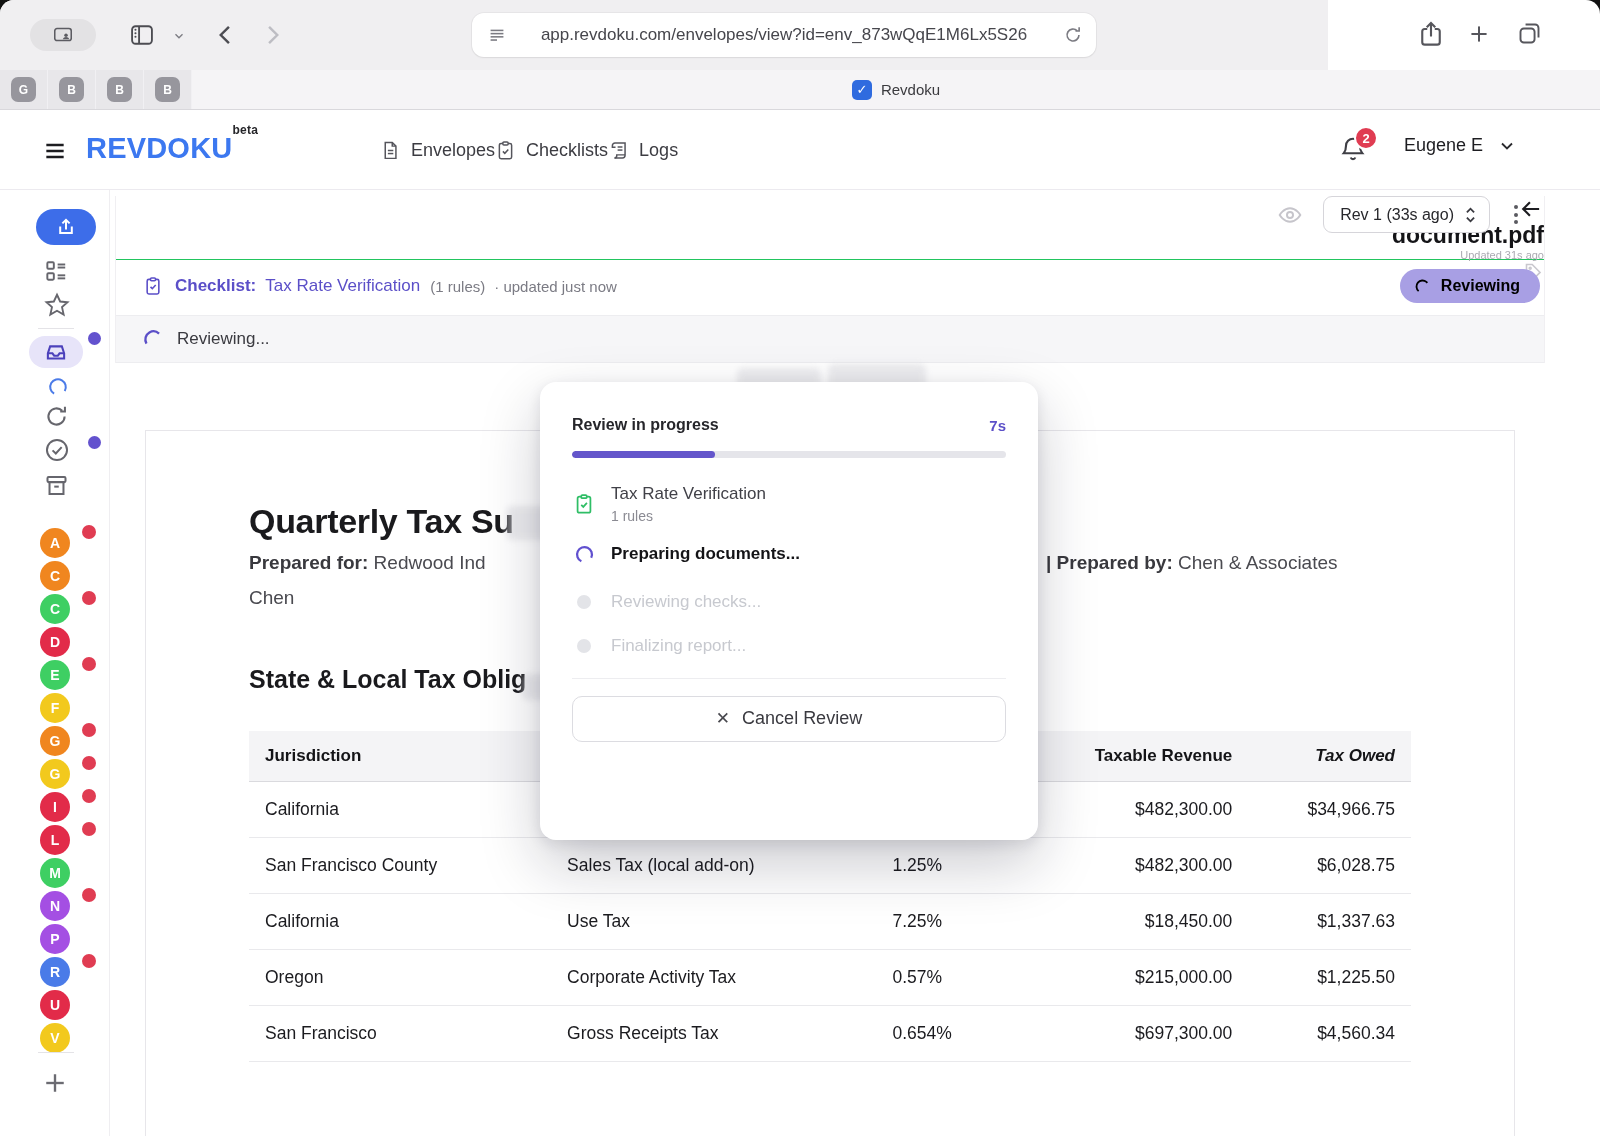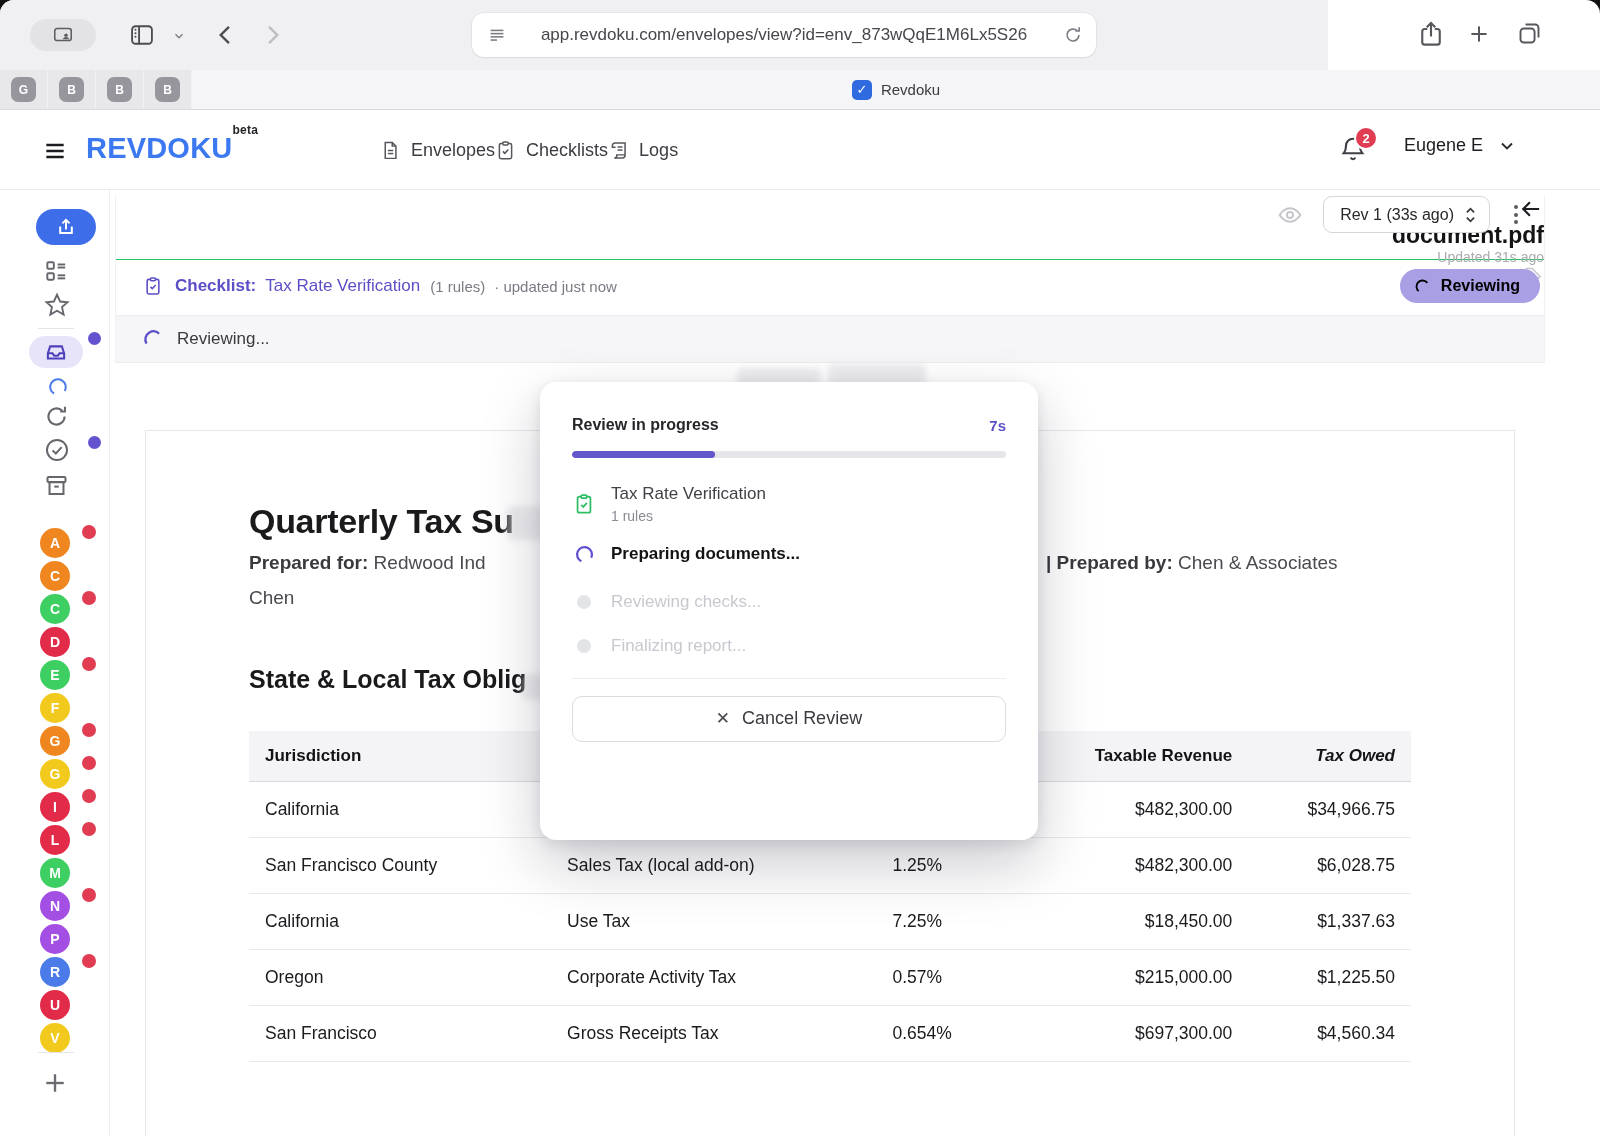--- a/index.html
+++ b/index.html
@@ -67,21 +67,21 @@
   .avatar{width:30px;height:30px;border-radius:50%;color:#fff;font-size:14px;font-weight:bold;display:flex;align-items:center;justify-content:center;}
   .avatar-dot{position:absolute;left:42px;top:-3px;width:14px;height:14px;border-radius:50%;background:var(--badge-red);}
   .rail-plus{left:40px;top:878px;color:#6b6b72;}
 
   
   .main-area{position:absolute;left:110px;top:190px;width:1490px;height:946px;background:#fff;}
   .toolbar-card{position:absolute;left:5px;top:6px;width:1430px;border-left:1px solid #f0eff2;border-right:1px solid #f0eff2;}
   .doc-header{position:relative;height:64px;border-bottom:1px solid #22c55e;display:flex;align-items:flex-end;flex-direction:column;}
   .back-arrow{margin-left:28px;color:#1d1d21;}
   .doc-title{margin-left:26px;font-size:23px;font-weight:700;color:#141417;}
-  .doc-updated{margin-left:16px;font-size:14px;color:#abaab2;}
+  .doc-updated{margin-left:16px;font-size:11px;color:#abaab2;}
   .tag-ic{margin-left:8px;color:#c9c8ce;}
   .doc-header-right{position:absolute;right:22px;display:flex;align-items:center;gap:20px;}
   .eye-ic{color:#c6c5cb;}
   .rev-select{display:flex;align-items:center;gap:10px;height:37px;padding:0 12px 0 16px;border:1px solid #d6d5da;border-radius:9px;background:#fff;font-size:16px;color:#28282c;}
   .updown-ic{color:#3a3a40;}
   .kebab{display:flex;flex-direction:column;gap:3.5px;padding:4px;}
   .kebab i{width:4px;height:4px;border-radius:50%;background:#5a5a60;}
   .checklist-row{position:relative;height:52px;display:flex;align-items:center;}
   .clip-ic{margin-left:27px;color:#5b4fc8;}
   .chk-label{margin-left:12px;font-size:17px;font-weight:600;color:#5b4fc8;}

